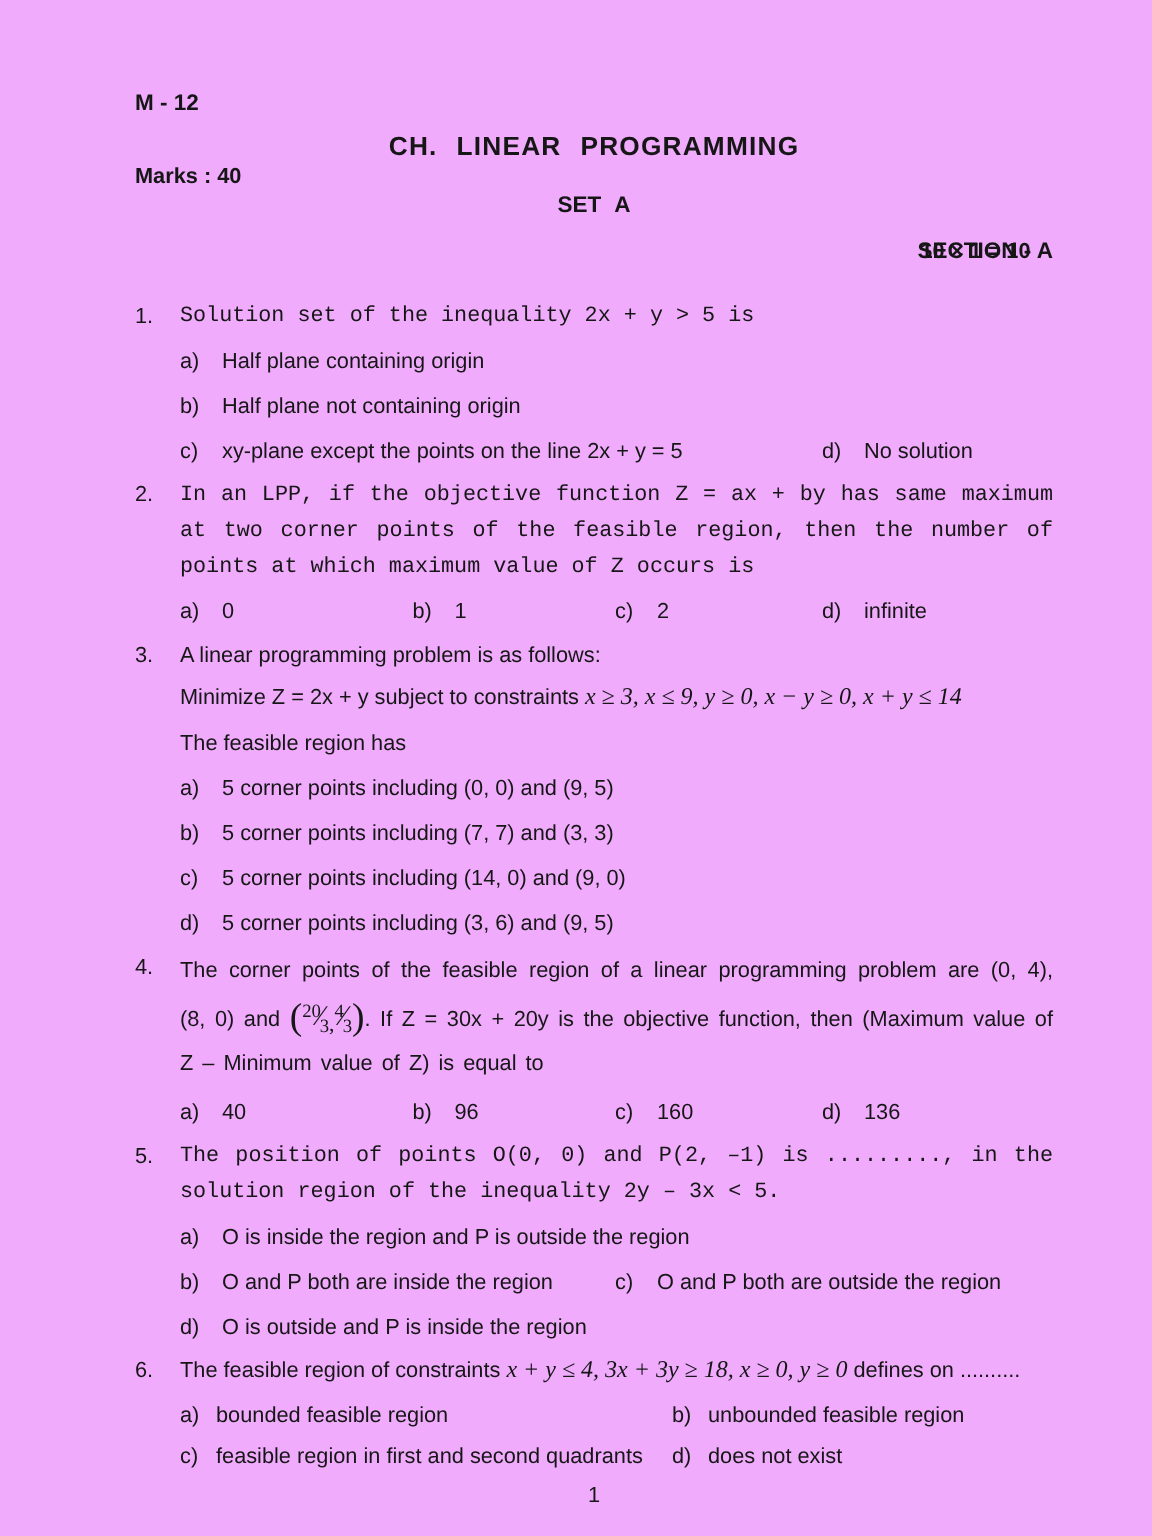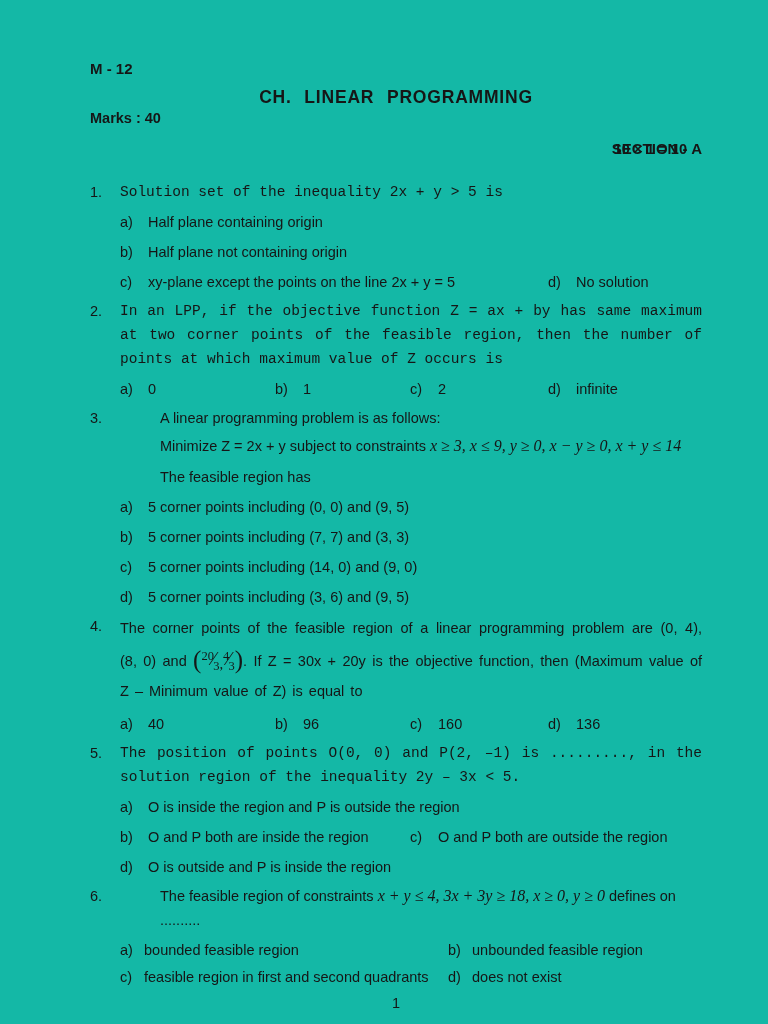--- a/index.html
+++ b/index.html
@@ -1,38 +1,38 @@
 <!DOCTYPE html>
 <html><head>
 <meta charset="utf-8">
 <style>
   html,body{margin:0;padding:0;background:#e8e8e8;}
   .page{
-    width:768px;height:1024px;background:#14b8a6;color:#161616;
+    width:768px;height:1024px;background:#f0abfc;color:#161616;
     font-family:"Liberation Sans",sans-serif;font-size:14.5px;
     position:relative;overflow:hidden;margin:0 auto;
   }
   .content{padding:60px 66px 0 90px;}
   .m-code{font-weight:bold;font-size:15px;line-height:18px;}
   .title{margin-top:8px;text-align:center;font-weight:bold;font-size:17.5px;
     letter-spacing:0.8px;word-spacing:7px;line-height:22px;}
   .class-row{margin-top:15px;display:grid;grid-template-columns:1fr auto 1fr;
     font-weight:bold;font-size:15px;line-height:18px;align-items:baseline;}
   .class-row .right{text-align:right;font-size:14.5px;}
   .marks-row{font-weight:bold;font-size:14.5px;line-height:18px;margin-top:1px;}
   .set-row{text-align:center;font-weight:bold;font-size:15px;line-height:18px;margin-top:1px;word-spacing:5px;}
   .section-row{position:relative;margin-top:13px;text-align:right;font-weight:bold;
     font-size:15px;line-height:18px;}
   .section-marks{position:absolute;right:15px;top:0;font-size:14.5px;}
   .questions{margin-top:22px;}
   .q{display:flex;margin-bottom:5px;}
   .q-num{width:30px;flex:none;line-height:24px;}
   .q-body{flex:1;min-width:0;}
   .q-text{text-align:justify;line-height:24px;font-family:Liberation Mono, monospace;}
-  .line{line-height:24px;margin-left:40px;}
+  .line{line-height:24px;}
   .mt4{margin-top:4px;}
   .mt7{margin-top:7px;}
   .opt{display:flex;line-height:24px;margin-top:6px;}
   .opt-inline{display:flex;line-height:24px;margin-top:0;}
   .opt-letter{width:28px;flex:none;}
   .grid4{display:grid;grid-template-columns:155px 135px 138px auto;margin-top:6px;}
   .grid2-q1{display:grid;grid-template-columns:428px auto;margin-top:6px;}
   .grid2-q5{display:grid;grid-template-columns:290px auto;margin-top:6px;}
   .grid2-q6{display:grid;grid-template-columns:328px auto;margin-top:3px;}
   .grid2-q6 .opt-letter{width:24px;}
@@ -49,20 +49,21 @@
 </head>
 <body>
 
 <div class="page">
   <div class="content">
 
     <div class="m-code">M - 12</div>
     <div class="title">CH. LINEAR PROGRAMMING</div>
 
     <div class="marks-row">Marks : 40</div>
+    <div class="set-row">SET A</div>
 
     <div class="section-row">
       <span>SECTION - A</span>
       <span class="section-marks">10 × 1 = 10</span>
     </div>
 
     <div class="questions">
 
       <div class="q">
         <div class="q-num">1.</div>

